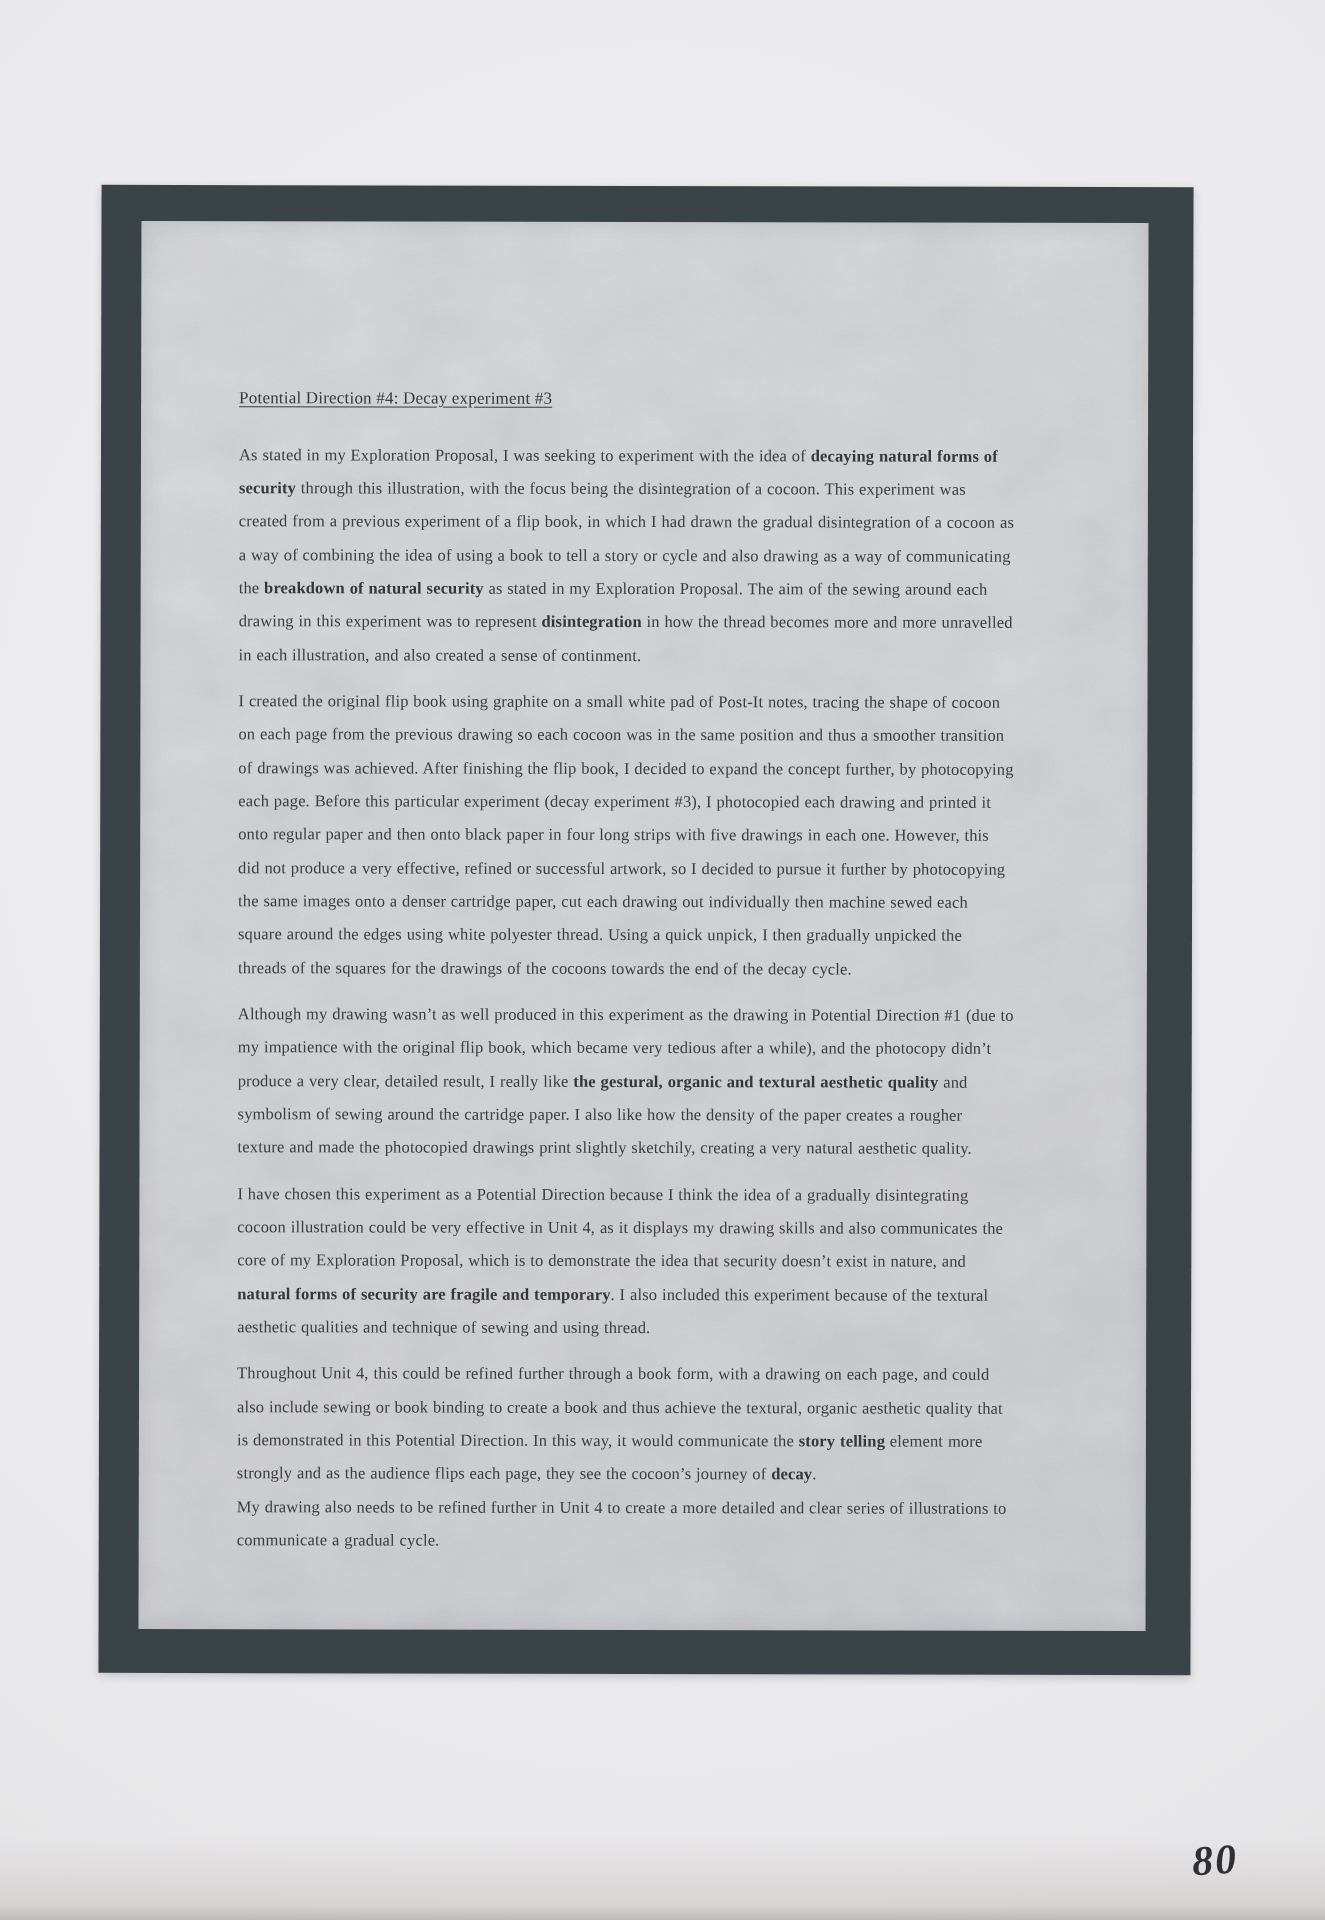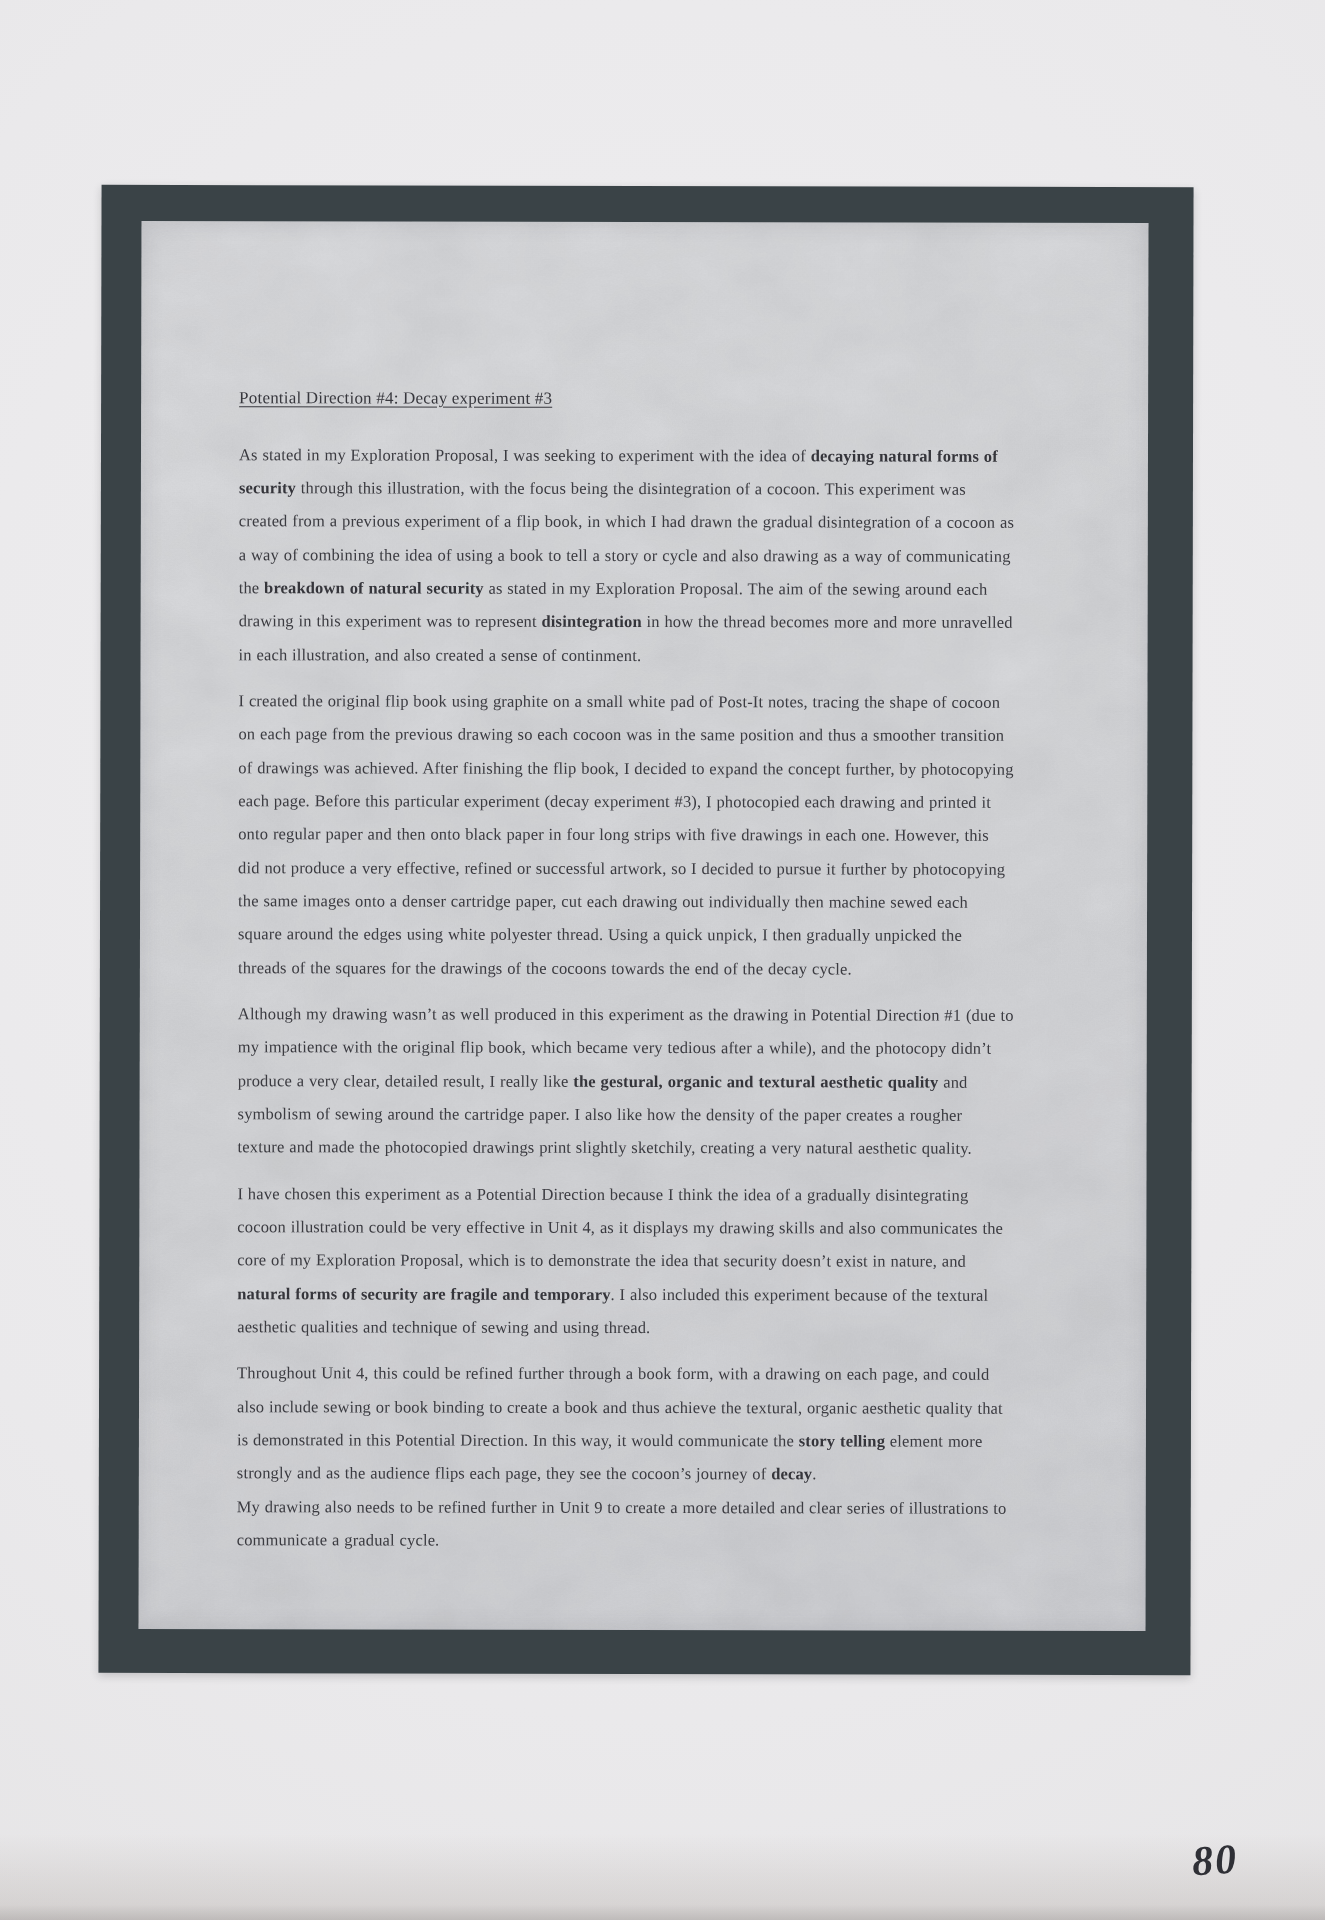--- a/index.html
+++ b/index.html
@@ -98,21 +98,21 @@
   <div class="mat">
     <div class="paper">
       <div class="content">
         <h1 class="doc-heading">Potential Direction #4: Decay experiment #3</h1>
         <div id="paragraphs">
             <p class="para"><span>As stated in my Exploration Proposal, I was seeking to experiment with the idea of </span><span class="b">decaying natural forms of security</span><span> through this illustration, with the focus being the disintegration of a cocoon. This experiment was created from a previous experiment of a flip book, in which I had drawn the gradual disintegration of a cocoon as a way of combining the idea of using a book to tell a story or cycle and also drawing as a way of communicating the </span><span class="b">breakdown of natural security</span><span> as stated in my Exploration Proposal. The aim of the sewing around each drawing in this experiment was to represent </span><span class="b">disintegration</span><span> in how the thread becomes more and more unravelled in each illustration, and also created a sense of continment.</span></p>
             <p class="para"><span>I created the original flip book using graphite on a small white pad of Post-It notes, tracing the shape of cocoon on each page from the previous drawing so each cocoon was in the same position and thus a smoother transition of drawings was achieved. After finishing the flip book, I decided to expand the concept further, by photocopying each page. Before this particular experiment (decay experiment #3), I photocopied each drawing and printed it onto regular paper and then onto black paper in four long strips with five drawings in each one. However, this did not produce a very effective, refined or successful artwork, so I decided to pursue it further by photocopying the same images onto a denser cartridge paper, cut each drawing out individually then machine sewed each square around the edges using white polyester thread. Using a quick unpick, I then gradually unpicked the threads of the squares for the drawings of the cocoons towards the end of the decay cycle.</span></p>
             <p class="para"><span>Although my drawing wasn’t as well produced in this experiment as the drawing in Potential Direction #1 (due to my impatience with the original flip book, which became very tedious after a while), and the photocopy didn’t produce a very clear, detailed result, I really like </span><span class="b">the gestural, organic and textural aesthetic quality</span><span> and symbolism of sewing around the cartridge paper. I also like how the density of the paper creates a rougher texture and made the photocopied drawings print slightly sketchily, creating a very natural aesthetic quality.</span></p>
             <p class="para"><span>I have chosen this experiment as a Potential Direction because I think the idea of a gradually disintegrating cocoon illustration could be very effective in Unit 4, as it displays my drawing skills and also communicates the core of my Exploration Proposal, which is to demonstrate the idea that security doesn’t exist in nature, and </span><span class="b">natural forms of security are fragile and temporary</span><span>. I also included this experiment because of the textural aesthetic qualities and technique of sewing and using thread.</span></p>
             <p class="para"><span>Throughout Unit 4, this could be refined further through a book form, with a drawing on each page, and could also include sewing or book binding to create a book and thus achieve the textural, organic aesthetic quality that is demonstrated in this Potential Direction. In this way, it would communicate the </span><span class="b">story telling</span><span> element more strongly and as the audience flips each page, they see the cocoon’s journey of </span><span class="b">decay</span><span>.</span></p>
-            <p class="para tight"><span>My drawing also needs to be refined further in Unit 9 to create a more detailed and clear series of illustrations to communicate a gradual cycle.</span></p>
+            <p class="para tight"><span>My drawing also needs to be refined further in Unit 4 to create a more detailed and clear series of illustrations to communicate a gradual cycle.</span></p>
           </div>
       </div>
       <svg class="paper-texture" aria-hidden="true">
         <defs>
           <filter id="blotch" x="0" y="0" width="100%" height="100%">
             <feTurbulence type="fractalNoise" baseFrequency="0.012 0.016" numOctaves="4" seed="4" stitchTiles="stitch"></feTurbulence>
             <feColorMatrix type="matrix" values="0 0 0 0 0  0 0 0 0 0  0 0 0 0 0  0.55 0 0 0 0"></feColorMatrix>
           </filter>
           <filter id="grain" x="0" y="0" width="100%" height="100%">
             <feTurbulence type="fractalNoise" baseFrequency="0.7" numOctaves="2" seed="11" stitchTiles="stitch"></feTurbulence>

